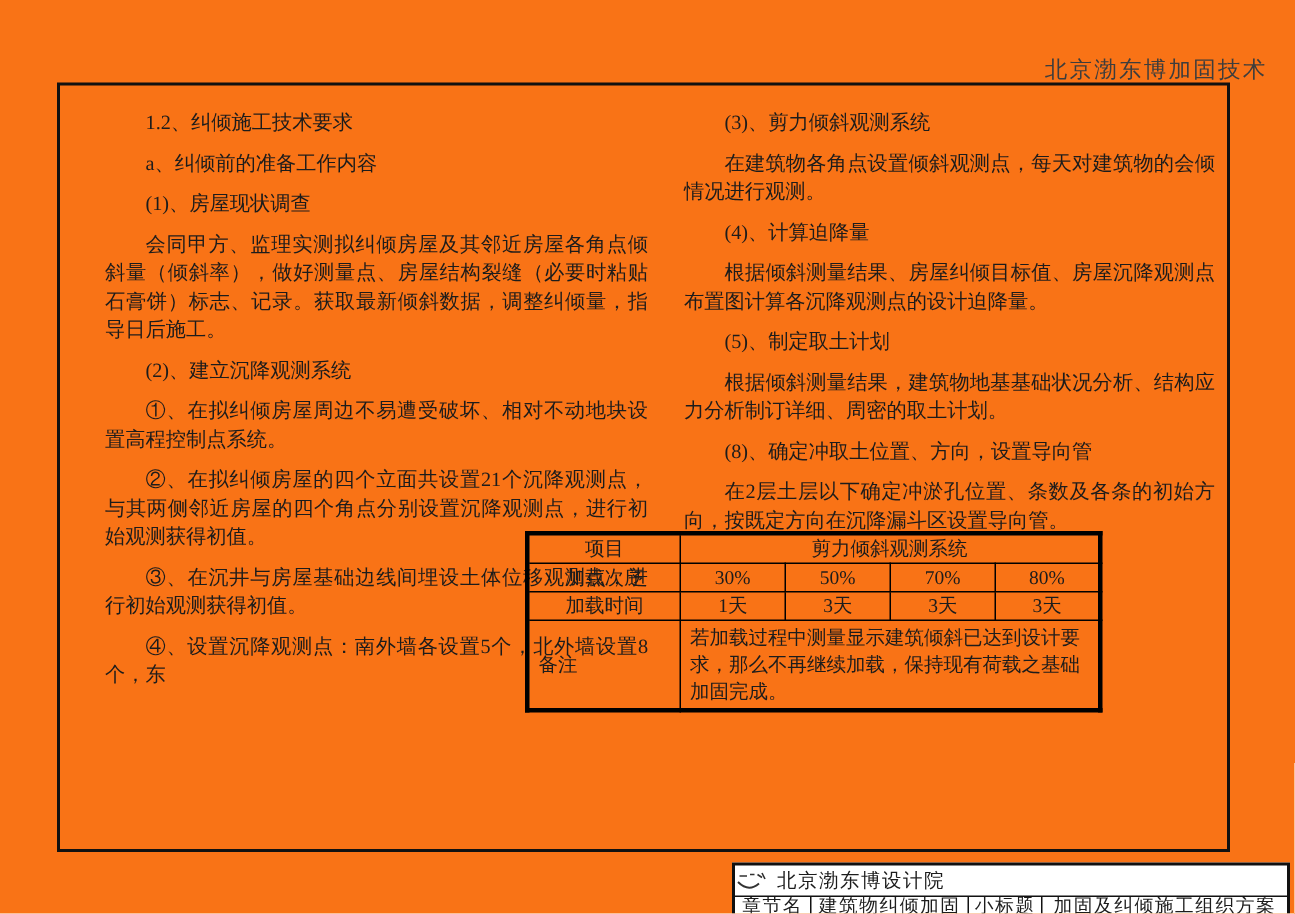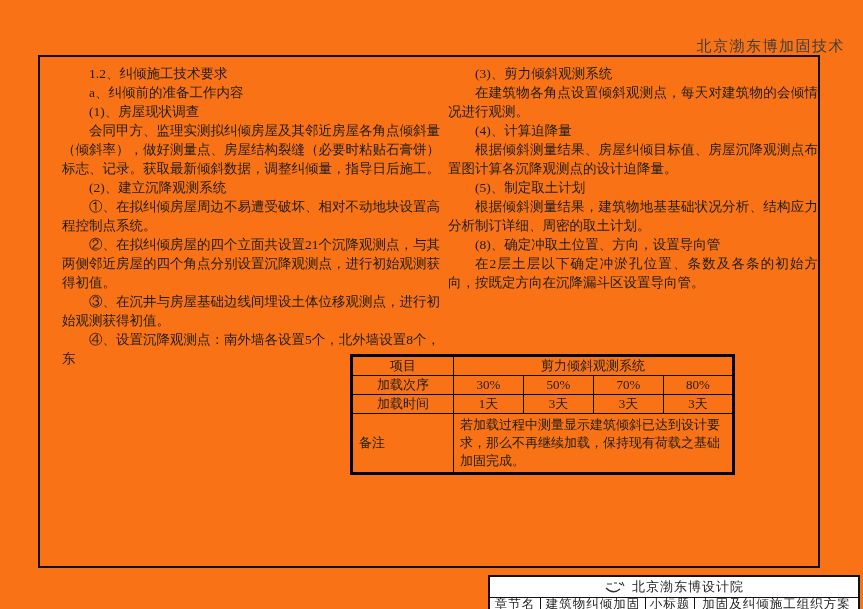--- a/index.html
+++ b/index.html
@@ -31,21 +31,21 @@
   }
   .text-col {
     position: absolute;
     top: 7px;
     font-size: 13.5px;
     line-height: 19px;
     text-align: justify;
   }
   .col-left  { left: 22px;  width: 378px; }
   .col-right { left: 408px; width: 370px; }
-  .text-col p { margin: 0; text-indent: 2em; }
+  .text-col p { margin: 8px; text-indent: 2em; }
   .text-col p.no-indent { text-indent: 0; }
 
   
   .load-table {
     position: absolute;
     left: 310px;
     top: 297px;
     width: 385px;
     border-collapse: collapse;
     table-layout: fixed;
@@ -80,21 +80,20 @@
     border: 2px solid #111;
     box-sizing: border-box;
     background: #fff;
     font-size: 12.5px;
   }
   .tb-company {
     height: 20px;
     border-bottom: 1px solid #111;
     display: flex;
     align-items: center;
-    justify-content: center;
     gap: 6px;
     font-size: 13px;
     letter-spacing: 1px;
   }
   .tb-grid {
     display: grid;
     grid-template-columns: 51px 105px 49px 1fr;
     grid-auto-rows: 13px;
   }
   .tb-grid > div {

